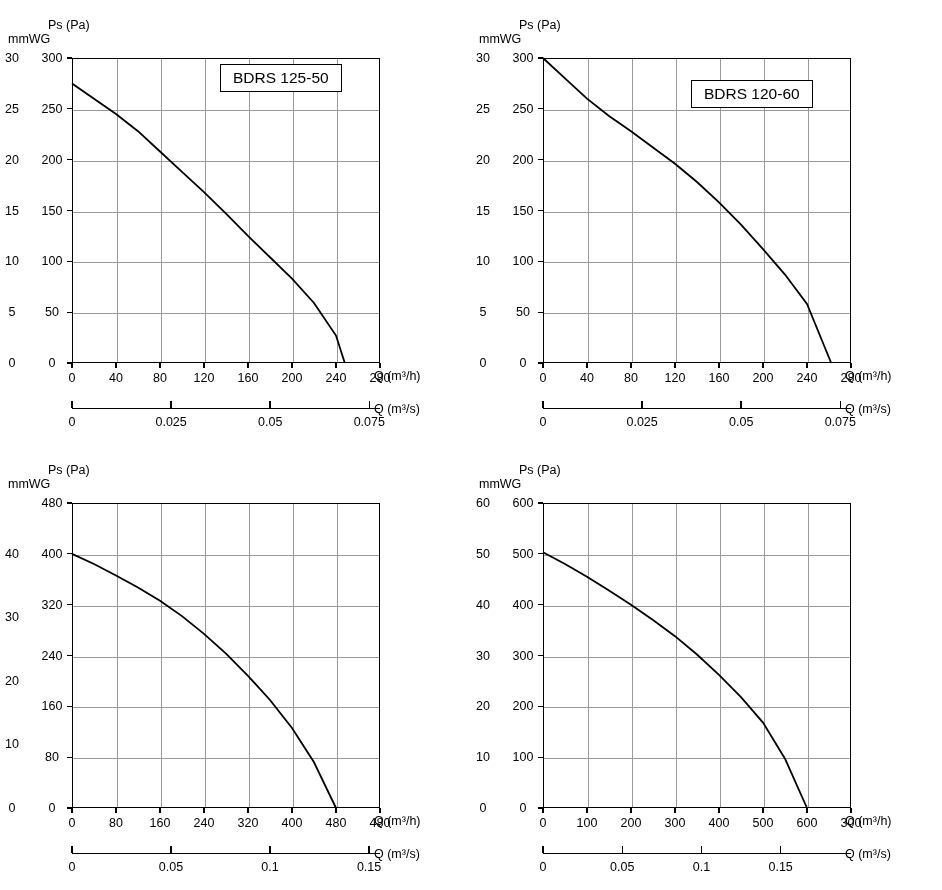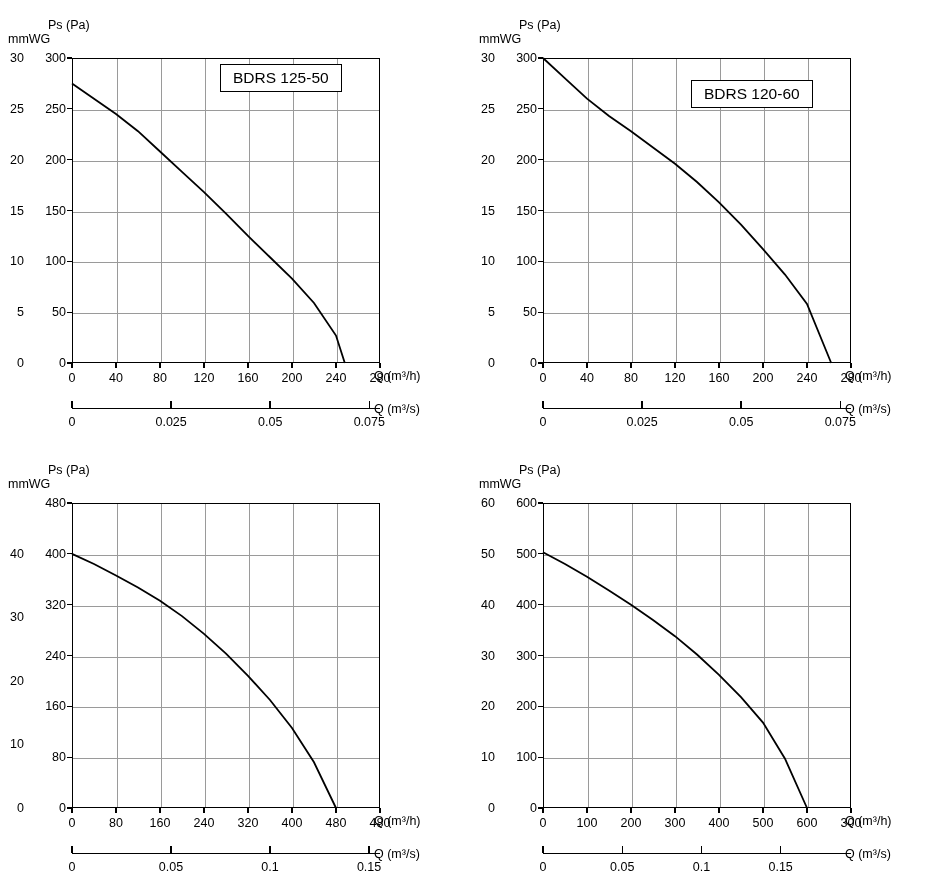--- a/index.html
+++ b/index.html
@@ -81,21 +81,21 @@
   .tick-x {
     position: absolute;
     font-size: 12.5px;
     text-align: center;
     white-space: nowrap;
     transform: translateX(-50%);
   }
   .tick-y {
     position: absolute;
     font-size: 12.5px;
-    text-align: right;
+    text-align: center;
     white-space: nowrap;
     transform: translateY(-50%);
   }
   .tick-mark {
     position: absolute;
     background: #000;
     width: 1.2px;
   }
   .tick-mark-y {
     position: absolute;

